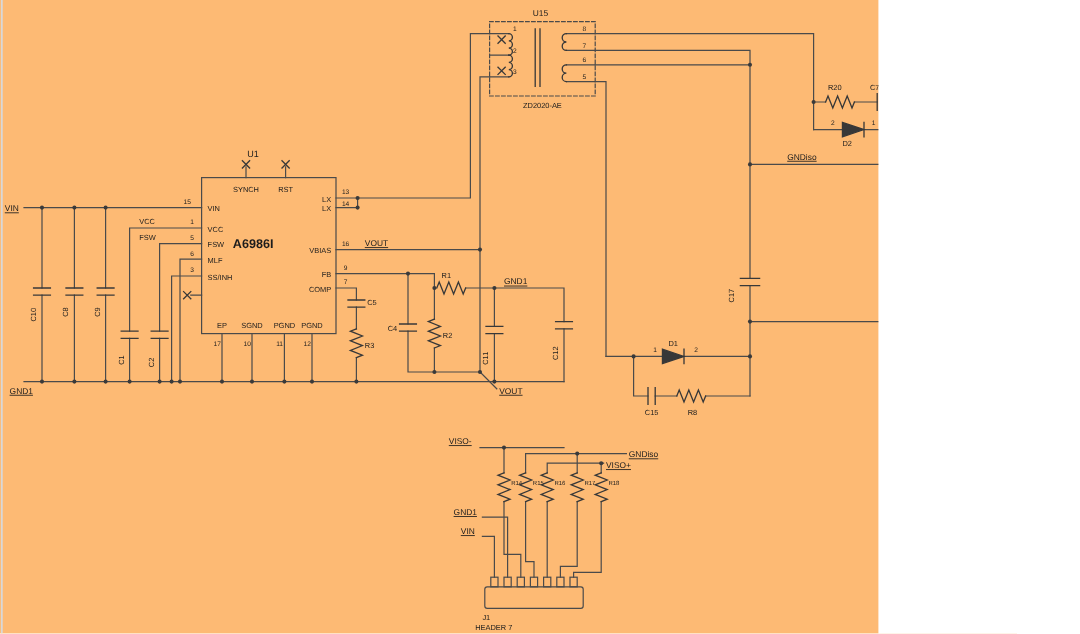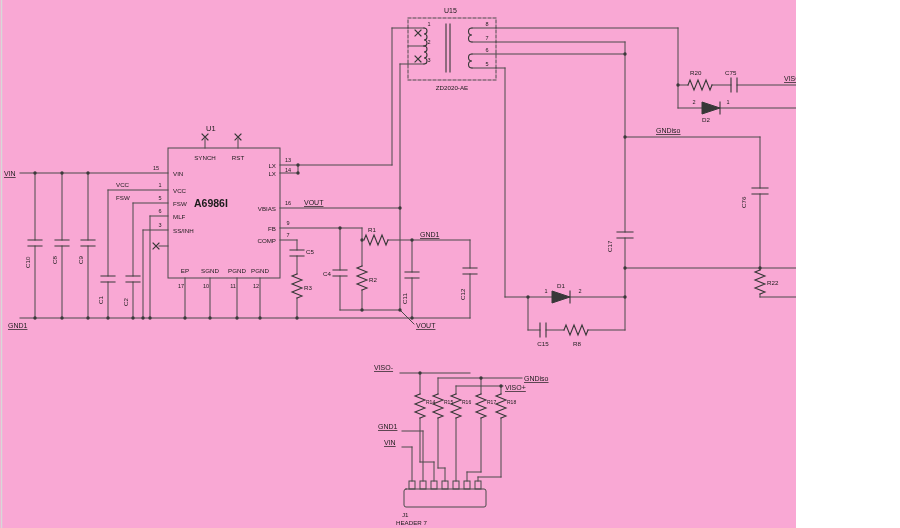--- a/index.html
+++ b/index.html
@@ -1,16 +1,16 @@
 <!DOCTYPE html>
 <html><head>
 <meta charset="utf-8">
 <style>
   html,body{margin:0;padding:0;background:#ffffff;}
-  .page{width:796px;height:528px;background:#f9a8d4;position:relative;overflow:hidden;}
+  .page{width:732px;height:528px;background:#fdba74;position:relative;overflow:hidden;}
   svg{display:block;}
   .w{stroke:#4a4a4a;stroke-width:1;fill:none;stroke-linecap:square;}
   .sym{stroke:#383838;stroke-width:1.1;fill:none;stroke-linecap:square;}
   .dash{stroke-dasharray:3,2;}
   .edge{stroke:#d8d8d8;stroke-width:1.5;}
   text{font-family:"Liberation Sans","DejaVu Sans",sans-serif;fill:#1c1c1c;}
   .s5{font-size:5px;}
   .s55{font-size:5.5px;}
   .s6{font-size:6.2px;}
   .s65{font-size:7px;}

